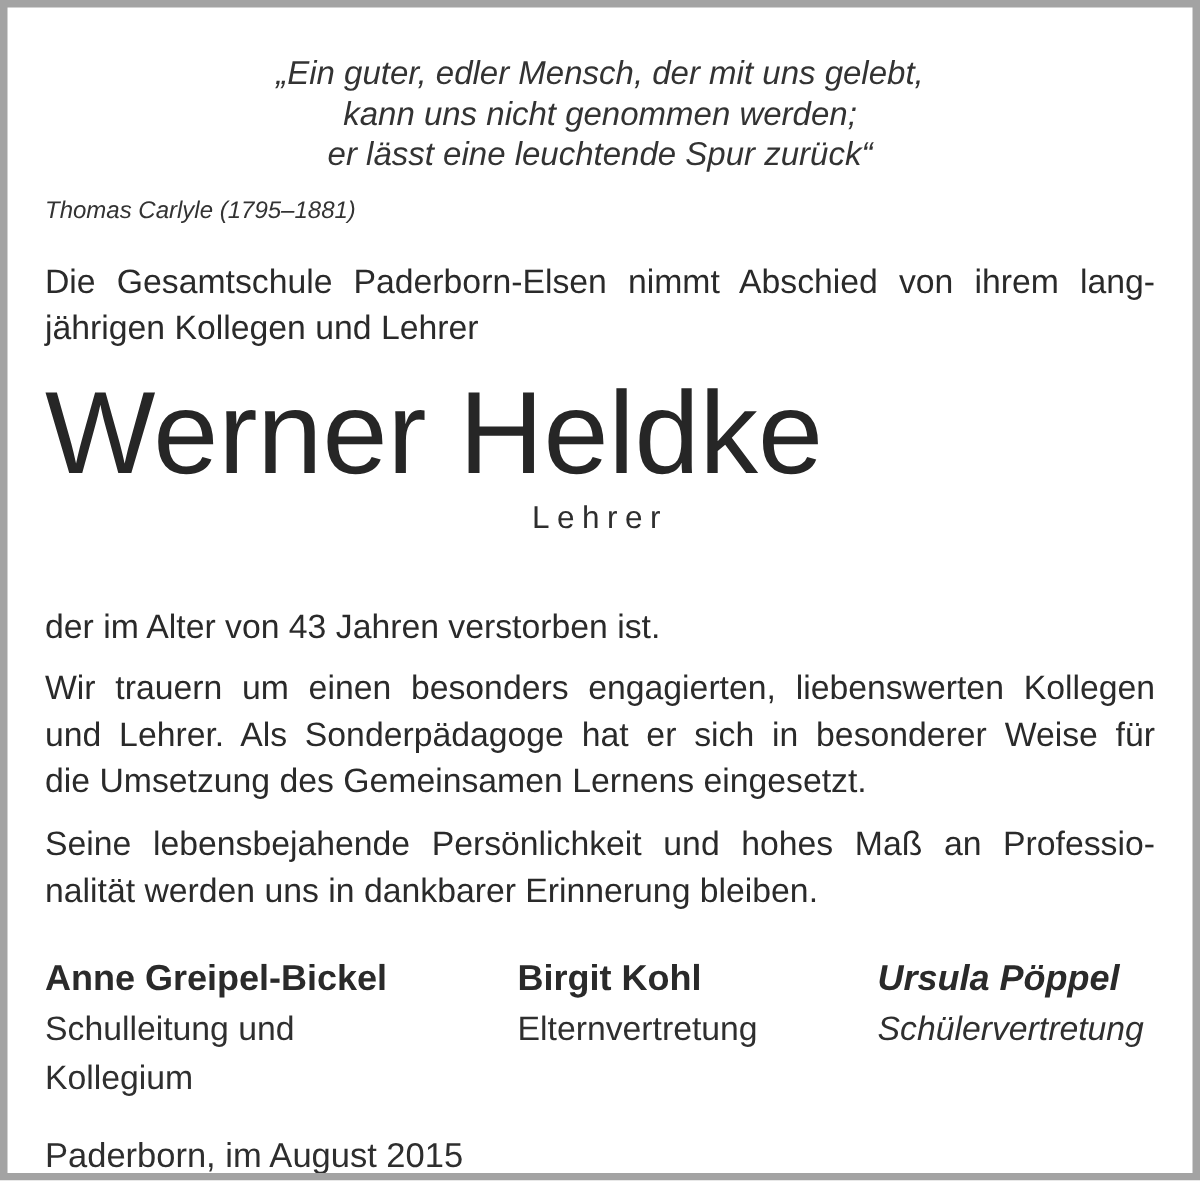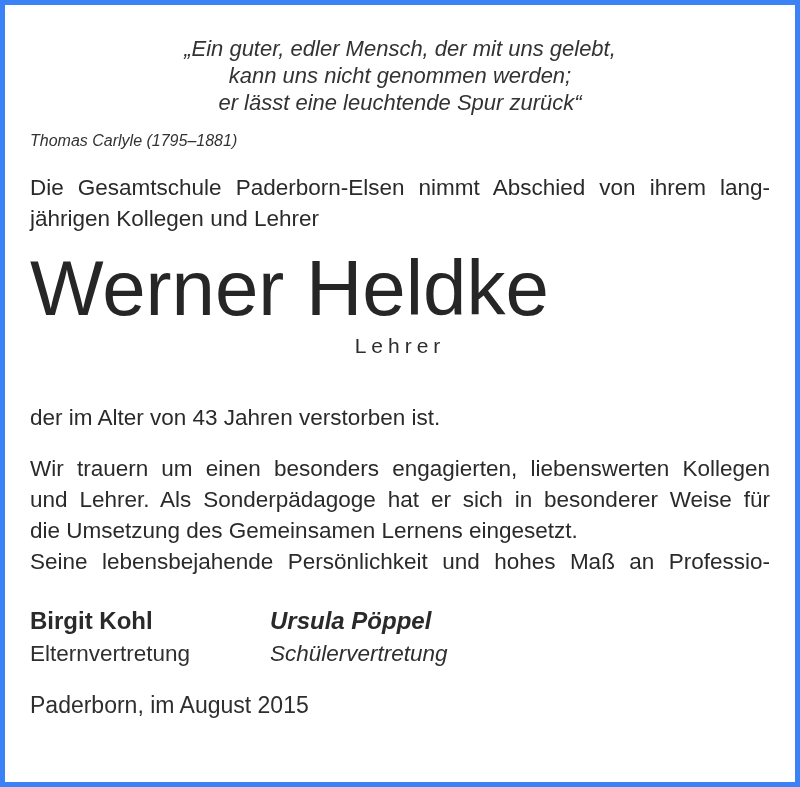--- a/index.html
+++ b/index.html
@@ -5,21 +5,21 @@
   html, body {
     margin: 0;
     padding: 0;
     background: #ffffff;
   }
   .page {
     position: relative;
     width: 800px;
     height: 787px;
     box-sizing: border-box;
-    border: 5px solid #3b82f6;
+    border: 5px solid #a3a3a3;
     background: #ffffff;
     font-family: "Liberation Sans", sans-serif;
     color: #2a2a2a;
     padding: 30px 25px 0 25px;
     overflow: hidden;
   }
   
   .quote {
     text-align: center;
     font-style: italic;
@@ -35,22 +35,22 @@
     margin-top: 13px;
     color: #333333;
   }
   
   .para {
     font-size: 22.5px;
     line-height: 31px;
   }
   .intro { margin-top: 20px; }
   .p1 { margin-top: 44px; }
-  .p2 { margin-top: 20px; }
-  .p3 { }
+  .p2 { margin-top: 10px; }
+  .p3 { margin-top: 11px; }
   .jline {
     text-align: justify;
     text-align-last: justify;
   }
   
   .deceased-name {
     margin: 14px 0 0 0;
     font-size: 78px;
     line-height: 80px;
     font-weight: normal;
@@ -120,23 +120,29 @@
   </div>
 
   <div class="para p2">
     <div class="jline">Wir trauern um einen besonders engagierten, liebenswerten Kollegen</div>
     <div class="jline">und Lehrer. Als Sonderpädagoge hat er sich in besonderer Weise für</div>
     <div>die Umsetzung des Gemeinsamen Lernens eingesetzt.</div>
   </div>
 
   <div class="para p3">
     <div class="jline">Seine lebensbejahende Persönlichkeit und hohes Maß an Professio-</div>
+    <div>nalität werden uns in dankbarer Erinnerung bleiben.</div>
   </div>
 
   <div class="signatures">
+    <div class="sig-col-1">
+      <div class="sig-name">Anne Greipel-Bickel</div>
+      <div class="sig-role">Schulleitung und</div>
+      <div class="sig-role">Kollegium</div>
+    </div>
     <div class="sig-col-2">
       <div class="sig-name">Birgit Kohl</div>
       <div class="sig-role">Elternvertretung</div>
     </div>
     <div class="sig-col-3">
       <div class="sig-name">Ursula Pöppel</div>
       <div class="sig-role">Schülervertretung</div>
     </div>
   </div>
 

